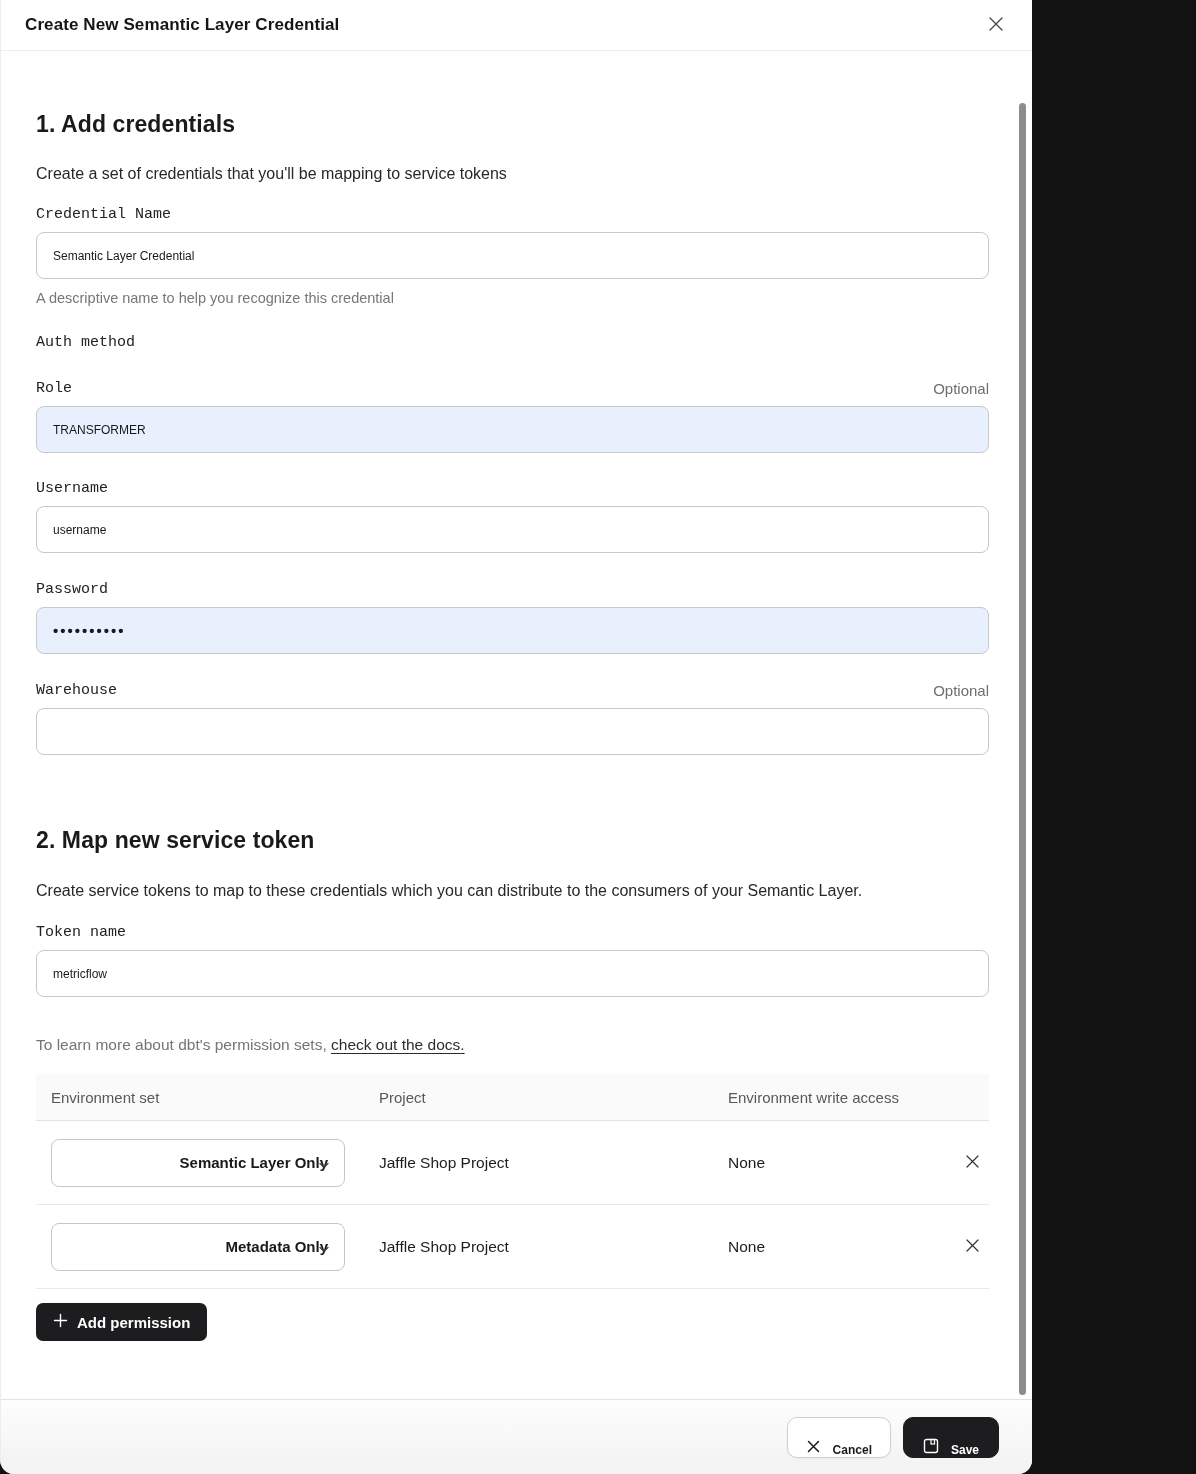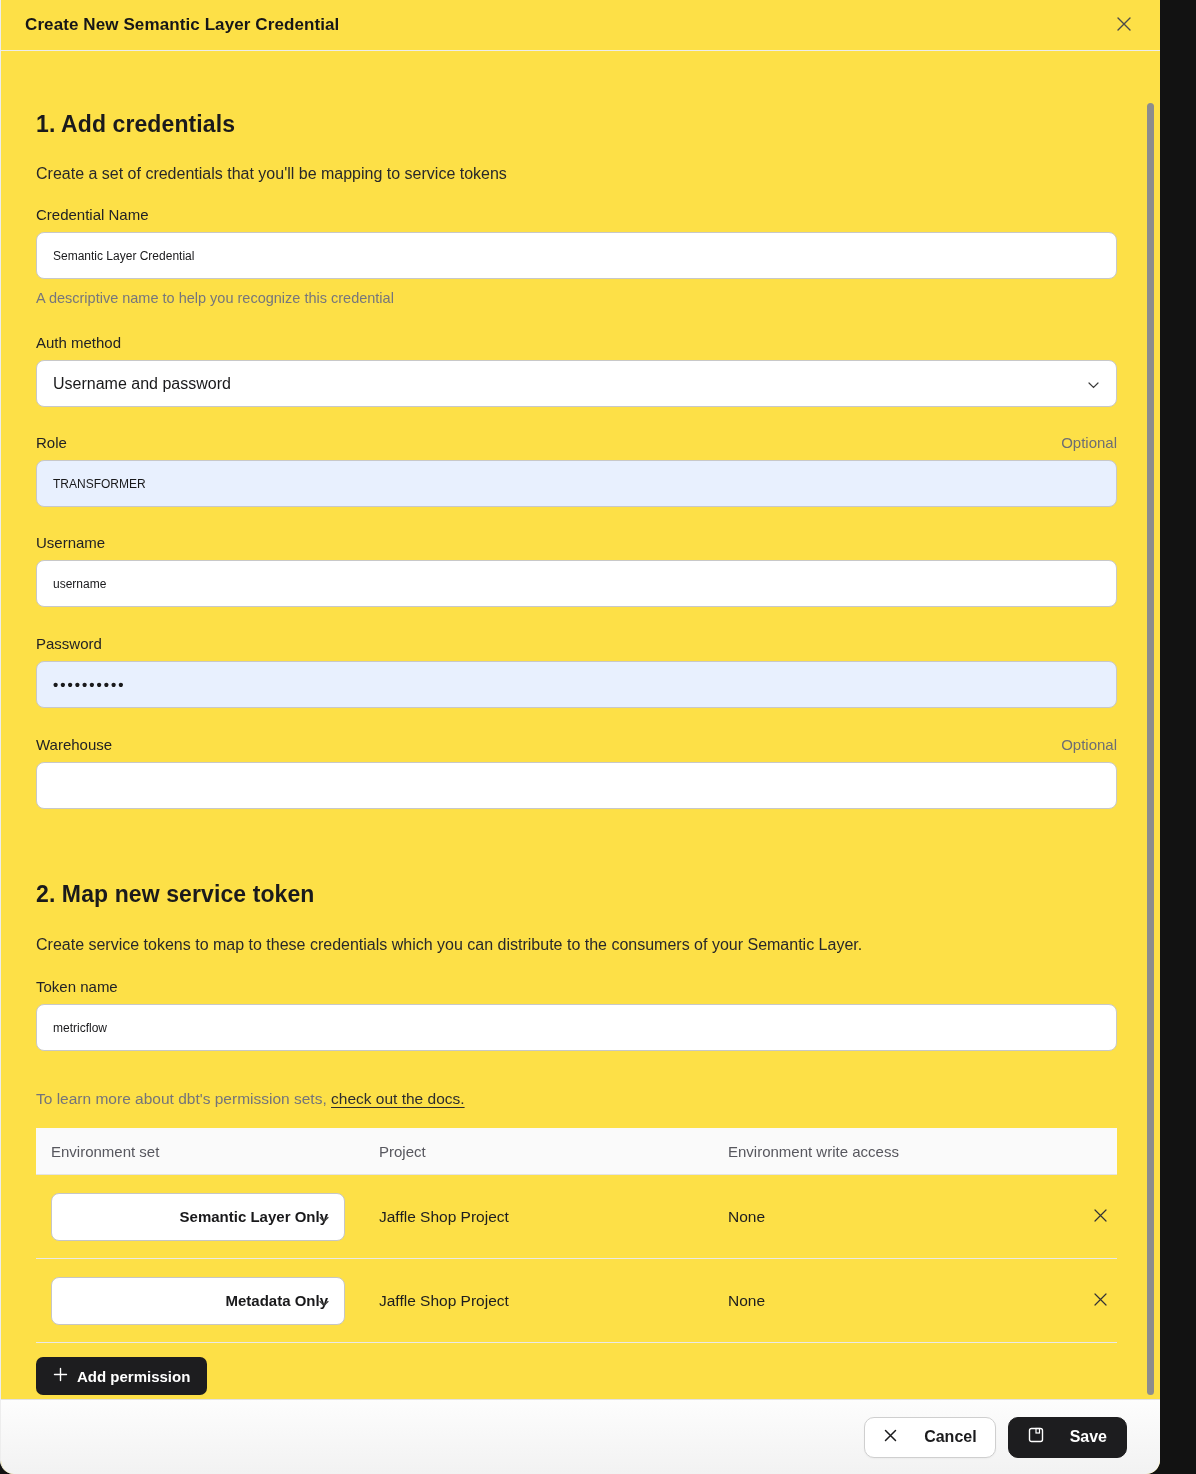--- a/index.html
+++ b/index.html
@@ -1,23 +1,23 @@
 <!DOCTYPE html>
 <html><head>
 <meta charset="utf-8">
 <style>
   * { box-sizing: border-box; margin: 0; padding: 0; }
   html, body { font-family: "Liberation Sans", sans-serif; }
   body { background: #121212; }
 
   .modal {
     position: relative;
-    width: 1160px;
+    width: 1032px;
     height: 1474px;
-    background: #fde047;
+    background: #ffffff;
     border-radius: 0 0 14px 14px;
     overflow: hidden;
     border-left: 1px solid #ededed;
   }
 
   
   .modal-header {
     height: 51px;
     display: flex;
     align-items: center;
@@ -44,21 +44,21 @@
 
   .section-desc {
     font-size: 16px; color: #28282a; line-height: 22px; margin-top: 24px;
   }
   .h2-desc { margin-top: 25px; }
 
   .label-row {
     display: flex; align-items: flex-end; justify-content: space-between;
     line-height: 20px;
   }
-  .field-label { font-size: 15px; font-weight: 500; color: #222225; }
+  .field-label { font-size: 15px; font-weight: 500; color: #222225; font-family: Liberation Mono, monospace; }
   .optional-tag { font-size: 15px; color: #6e6e73; font-weight: 400; }
 
   .mt-20 { margin-top: 20px; }
   .mt-21 { margin-top: 21px; }
   .mt-26 { margin-top: 26px; }
   .mt-27 { margin-top: 27px; }
 
   .text-input {
     display: block;
     width: 100%; height: 47px;
@@ -146,23 +146,23 @@
   
   .modal-footer {
     position: absolute; left: 0; right: 0; bottom: 0;
     height: 75px;
     border-top: 1px solid #e2e2e2;
     background: linear-gradient(180deg, #fdfdfd 0%, #f2f2f2 100%);
     display: flex; align-items: center; justify-content: flex-end;
     gap: 12px;
     padding: 0 33px;
   }
-  .btn { display: inline-flex; align-items: center; gap: 26px; height: 41px;
+  .btn { display: inline-flex; align-items: flex-end; gap: 12px; height: 41px;
     border-radius: 10px; font-family: "Liberation Sans", sans-serif;
-    font-size: 16px; font-weight: 600; cursor: pointer; }
+    font-size: 12px; font-weight: 600; cursor: pointer; }
   .btn-cancel {
     padding: 0 18px;
     background: #ffffff; color: #1b1b1d;
     border: 1px solid #cfcfcf;
     box-shadow: 0 1px 2px rgba(0,0,0,.04);
   }
   .btn-save {
     padding: 0 19px;
     background: #1d1d1f; color: #ffffff;
     border: 1px solid #1d1d1f;
@@ -201,28 +201,20 @@
     <div class="section-desc">Create a set of credentials that you'll be mapping to service tokens</div>
 
     <div class="label-row mt-20">
       <span class="field-label">Credential Name</span>
     </div>
     <input class="text-input" type="text" value="Semantic Layer Credential" style="">
     <div class="helper-text">A descriptive name to help you recognize this credential</div>
 
     <div class="label-row mt-26">
       <span class="field-label">Auth method</span>
-    </div>
-    <div class="select-box">
-      <span>Username and password</span>
-      <span class="chevron">
-        <svg width="11" height="7" viewBox="0 0 11 7">
-            <path d="M1 1 L5.5 5.5 L10 1" stroke="#3a3a3a" stroke-width="1.2" fill="none" stroke-linecap="round"></path>
-          </svg>
-      </span>
     </div>
 
     <div class="label-row mt-26">
       <span class="field-label">Role</span>
       <span class="optional-tag">Optional</span>
     </div>
     <input class="text-input autofill" type="text" value="TRANSFORMER" style="">
 
     <div class="label-row mt-26">
       <span class="field-label">Username</span>

